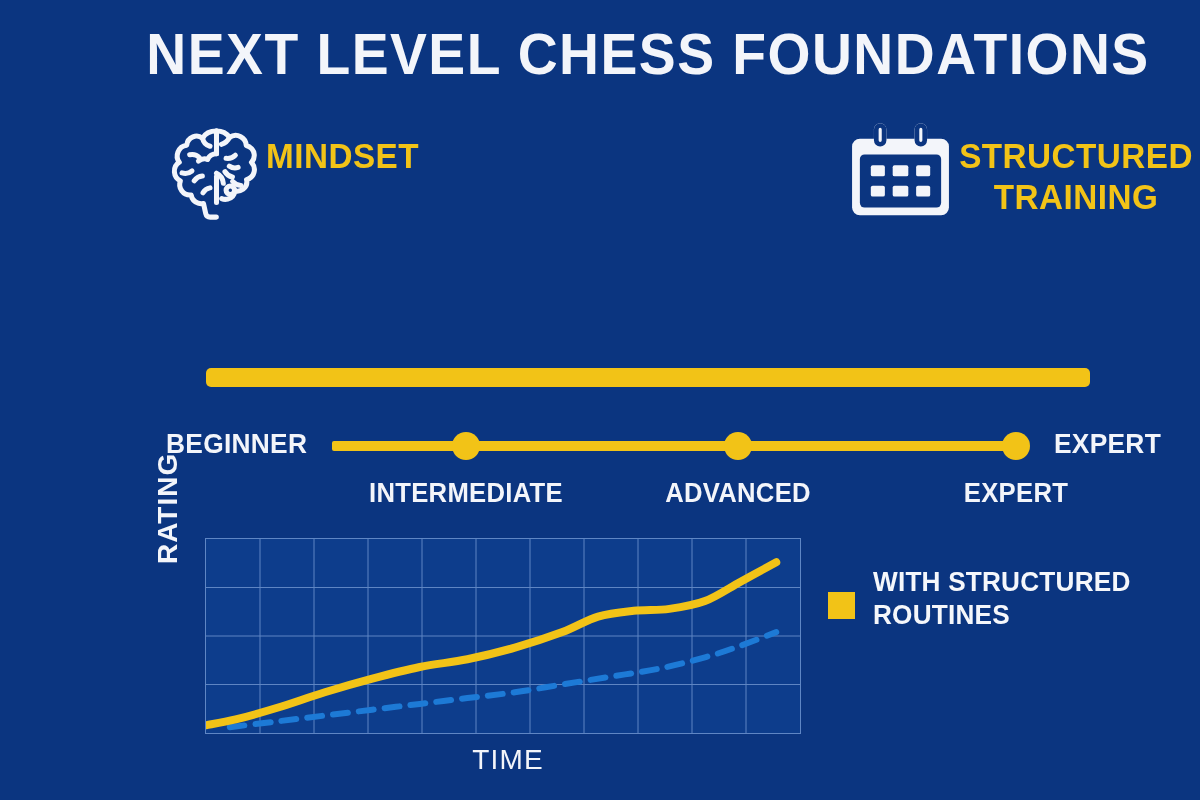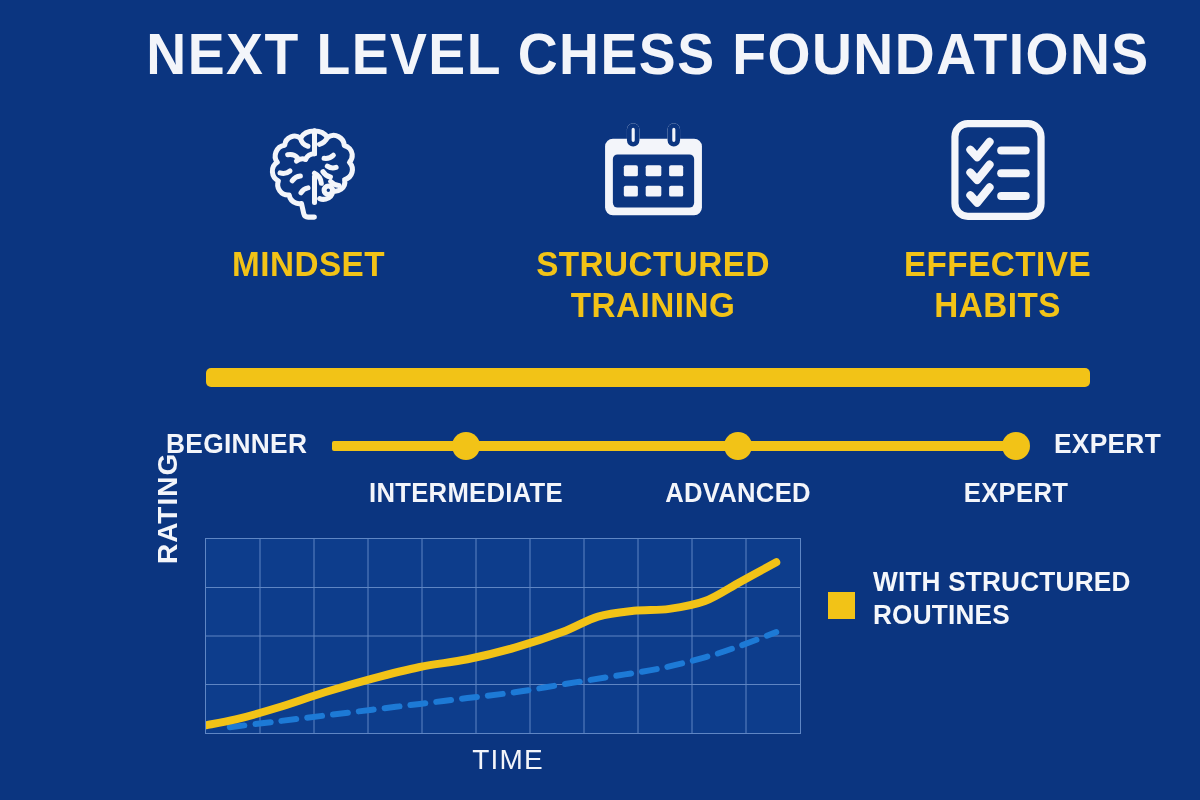--- a/index.html
+++ b/index.html
@@ -43,22 +43,22 @@
     left: 110px; top: 112px;
     width: 990px;
     height: 215px;
     display: flex;
     justify-content: space-between;
     align-items: flex-start;
   }
   .pillar {
     width: 300px;
     display: flex;
-    flex-direction: column;
-    align-items: center;
+    flex-direction: row;
+    align-items: flex-start;
   }
   .pillar-icon {
     height: 108px;
     display: flex;
     align-items: center;
     justify-content: center;
   }
   .pillar-label {
     margin-top: 20px;
     color: #f2c317;
@@ -256,38 +256,20 @@
           </g>
           <g fill="none" stroke="#0b3580" stroke-width="3">
             <rect x="17.5" y="3.5" width="5" height="12" rx="2.5"></rect>
             <rect x="43.5" y="3.5" width="5" height="12" rx="2.5"></rect>
           </g>
         </svg>
       </div>
       <div class="pillar-label"><span>STRUCTURED</span><br><span>TRAINING</span></div>
     </div>
 
-    <div class="pillar">
-      <div class="pillar-icon">
-        <svg width="98" height="104" viewBox="0 0 60 64" aria-hidden="true">
-          <rect x="3.5" y="3.5" width="53" height="57" rx="8" fill="none" stroke="#f3f5fa" stroke-width="4.4"></rect>
-          <g fill="none" stroke="#f3f5fa" stroke-width="5" stroke-linecap="round" stroke-linejoin="round">
-            <path d="M13 19.5l4.2 4.6 7.6-9.4"></path>
-            <path d="M13 33.5l4.2 4.6 7.6-9.4"></path>
-            <path d="M13 47.5l4.2 4.6 7.6-9.4"></path>
-          </g>
-          <g fill="none" stroke="#f3f5fa" stroke-width="5" stroke-linecap="round">
-            <path d="M32 20h15"></path>
-            <path d="M32 34h15"></path>
-            <path d="M32 48h15"></path>
-          </g>
-        </svg>
-      </div>
-      <div class="pillar-label"><span>EFFECTIVE</span><br><span>HABITS</span></div>
-    </div>
   </div>
 
   <div class="divider-bar"></div>
 
   <div class="journey"></div>
   <div class="journey-line"></div>
 
   <div class="journey-end left">BEGINNER</div>
   <div class="journey-end right">EXPERT</div>
 

